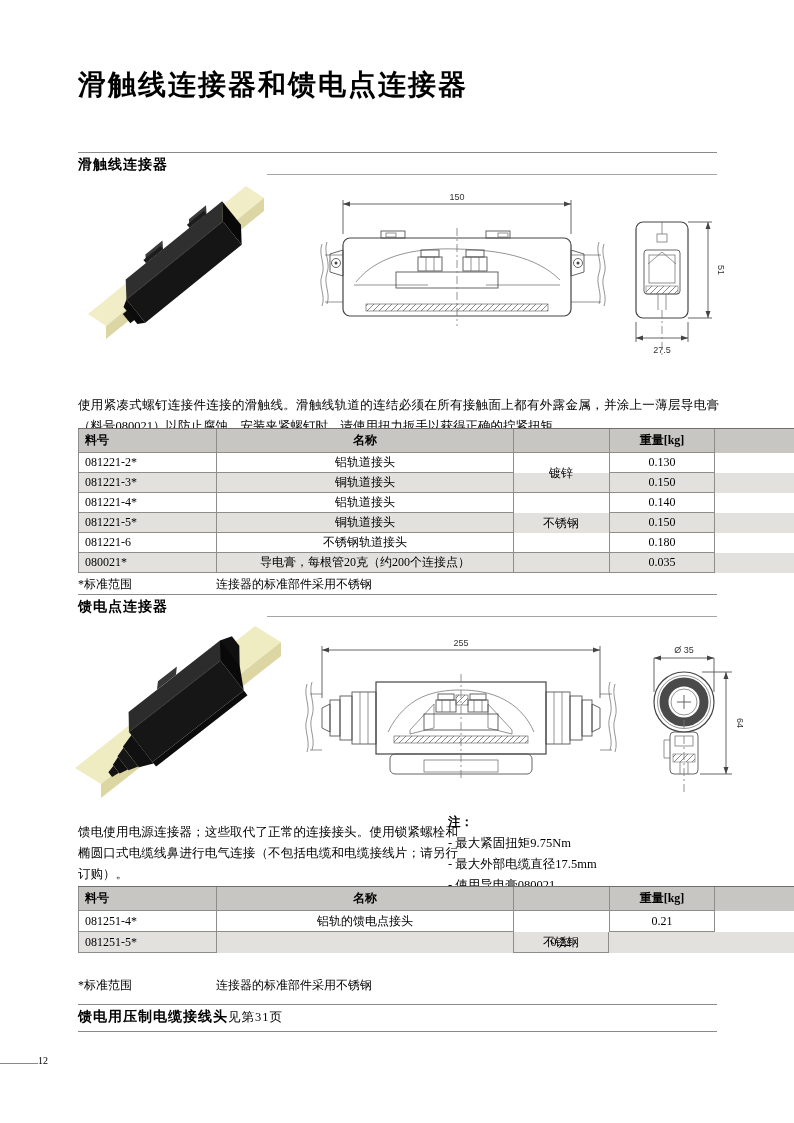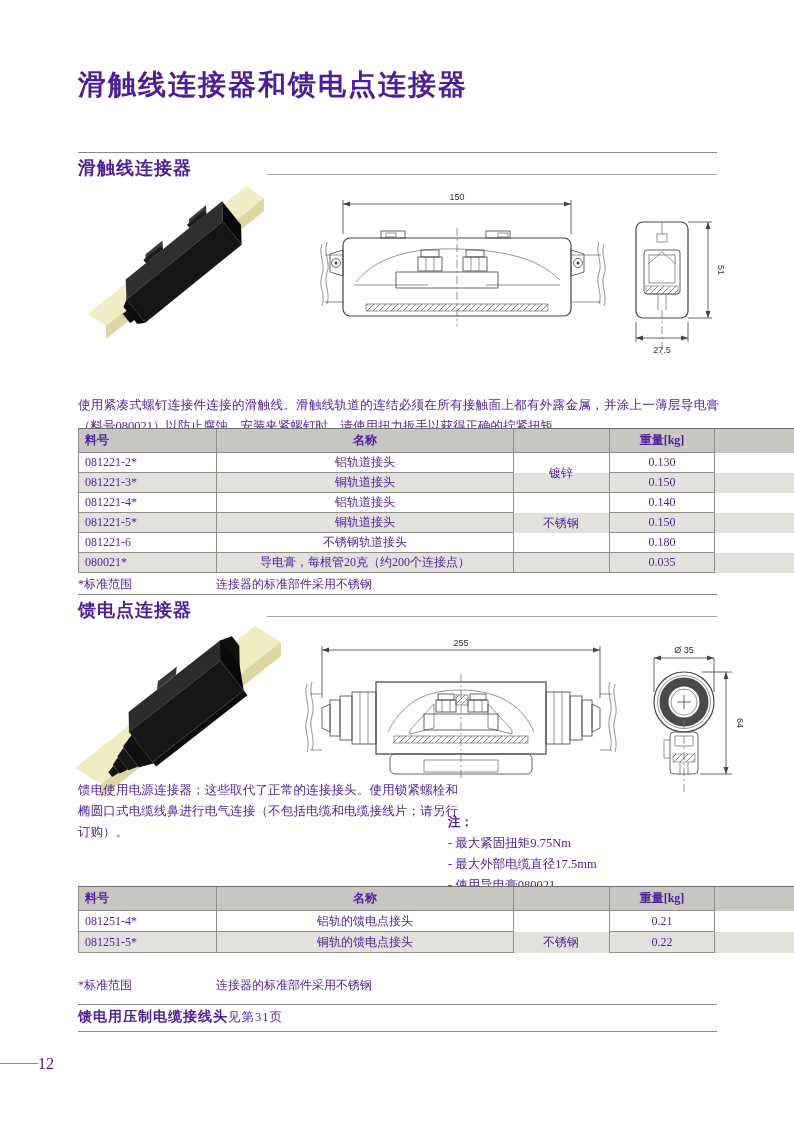--- a/index.html
+++ b/index.html
@@ -1,45 +1,45 @@
 <!DOCTYPE html>
 <html><head>
 <meta charset="utf-8">
 <style>
   html,body { margin:0; padding:0; background:#fff; }
   .page {
     position:relative; width:794px; height:1123px; background:#ffffff;
-    font-family:"Liberation Serif","DejaVu Serif",serif; color:#4c1d95; overflow:hidden;
+    font-family:"Liberation Serif","DejaVu Serif",serif; color:#000000; overflow:hidden;
   }
   .abs { position:absolute; }
   .title { left:78px; top:66px; font-size:28px; font-weight:bold; letter-spacing:2px; }
   .rule { position:absolute; height:1px; background:#8a8a8a; }
   .rule.light { background:#a5a5a5; }
-  .sec-head { position:absolute; font-size:18px; font-weight:bold; letter-spacing:1px;text-align:center; }
+  .sec-head { position:absolute; font-size:14px; font-weight:bold; letter-spacing:1px;text-align:center; }
   .para { position:absolute; font-size:12.5px; line-height:21px; text-align:justify; }
   .note-block { position:absolute; font-size:12.5px; line-height:21px; }
   .note-title { font-weight:bold; }
   .tbl { position:absolute; width:769px; font-size:12px; }
   .trow { display:grid; grid-template-columns:138px 297px 96px 106px; height:20px; }
   .tbl2 .trow { height:21px; }
   .trow.hdr { height:24px; background:#c7c6c3; font-weight:bold; border-top:1px solid #6e6e6e; }
   .trow.g { background:#e2e1de; }
   .c { border-left:1px solid #8e8d8a; border-bottom:1px solid #8e8d8a;
        display:flex; align-items:center; overflow:hidden; white-space:nowrap; }
   .c.part { padding-left:6px; }
   .c.name, .c.wt { justify-content:center; }
   .c.wt { border-right:1px solid #8e8d8a; }
   .c.mat { border-bottom:none; }
   .c.mat.gb { border-bottom:1px solid #8e8d8a; }
   .mat-label { position:absolute; left:435px; width:96px; text-align:center; font-size:12px; }
   .footnote { position:absolute; font-size:12px; }
   .fn-center { width:297px; text-align:left; }
   .bottom-head { position:absolute; font-size:14px; font-weight:bold; letter-spacing:1px; }
   .bottom-ref { font-size:12.5px; font-weight:normal; }
-  .pageno { position:absolute; font-size:16px; }
+  .pageno { position:absolute; font-size:10px; }
   svg { position:absolute; overflow:visible; }
   svg text { font-family:"Liberation Sans","DejaVu Sans",sans-serif; font-size:9px; fill:#333; }
   .dline { stroke:#555; stroke-width:0.9; fill:none; }
   .tline { stroke:#444; stroke-width:1.2; fill:none; }
   .thin  { stroke:#666; stroke-width:0.7; fill:none; }
   .cl    { stroke:#777; stroke-width:0.8; fill:none; stroke-dasharray:8 3 2 3; }
   .arrow { fill:#444; stroke:none; }
 </style>
 </head>
 <body>
@@ -302,21 +302,21 @@
       <line class="thin" x1="52" y1="118" x2="52" y2="130"></line>
     <line class="dline" x1="66" y1="28" x2="96" y2="28"></line>
       <line class="dline" x1="64" y1="130" x2="96" y2="130"></line>
     <line class="dline" x1="90" y1="28" x2="90" y2="130"></line>
     <polygon class="arrow" points="90,28 87.5,35 92.5,35"></polygon>
       <polygon class="arrow" points="90,130 87.5,123 92.5,123"></polygon>
     <text transform="translate(101,79) rotate(90)" text-anchor="middle">64</text>
     <line class="cl" x1="48" y1="76" x2="48" y2="150"></line>
   </svg>
 
-  <div class="para" style="left:78px; top:780px; width:380px;">馈电使用电源连接器；这些取代了正常的连接接头。使用锁紧螺栓和椭圆口式电缆线鼻进行电气连接（不包括电缆和电缆接线片；请另行订购）。</div>
+  <div class="para" style="left:78px; top:822px; width:380px;">馈电使用电源连接器；这些取代了正常的连接接头。使用锁紧螺栓和椭圆口式电缆线鼻进行电气连接（不包括电缆和电缆接线片；请另行订购）。</div>
 
   <div class="note-block" style="left:448px; top:812px;">
     <div class="note-title">注：</div>
     <div>- 最大紧固扭矩9.75Nm</div>
     <div>- 最大外部电缆直径17.5mm</div>
     <div>- 使用导电膏080021</div>
   </div>
 
   <div class="tbl tbl2" style="left:78px; top:886px;">
     <div class="trow hdr">
@@ -326,21 +326,20 @@
       <div class="c wt">重量[kg]</div>
     </div>
     <div class="trow">
       <div class="c part">081251-4*</div>
       <div class="c name">铝轨的馈电点接头</div>
       <div class="c mat"></div>
       <div class="c wt">0.21</div>
     </div>
     <div class="trow g">
       <div class="c part">081251-5*</div>
-      <div class="c name">铜轨的馈电点接头</div>
       <div class="c mat"></div>
       <div class="c wt">0.22</div>
     </div>
     <div class="mat-label" style="top:48px;">不锈钢</div>
   </div>
 
   <div class="footnote" style="left:78px; top:977px;">*标准范围</div>
   <div class="footnote fn-center" style="left:216px; top:977px;">连接器的标准部件采用不锈钢</div>
 
   <div class="rule" style="left:78px; top:1004px; width:639px;"></div>

